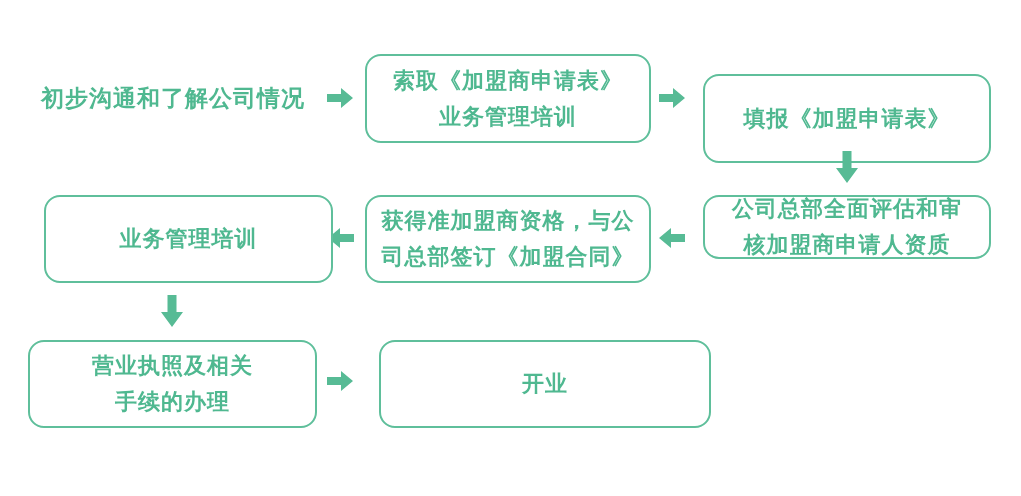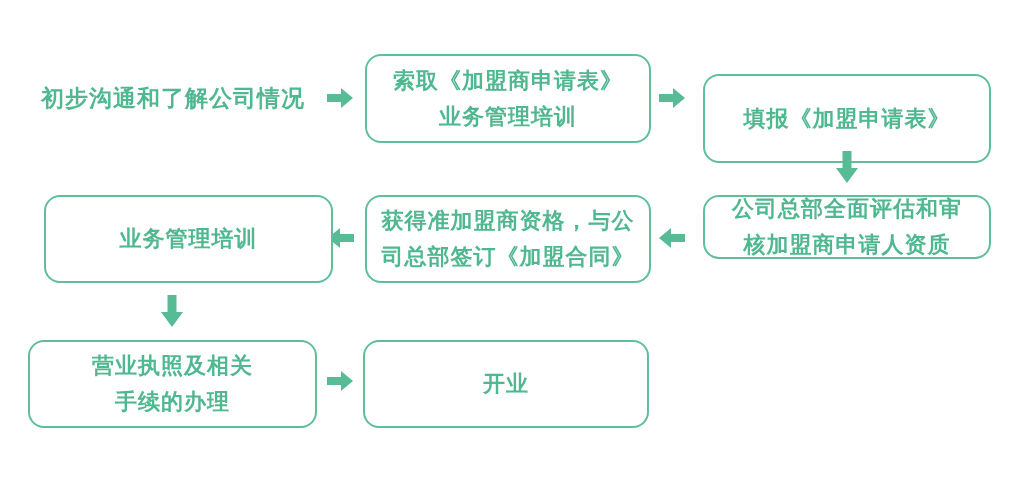--- a/index.html
+++ b/index.html
@@ -43,21 +43,21 @@
   .arrow{position:absolute;display:block;}
   .arrow polygon{fill:var(--accent);}
   
   .p-step1{left:28px;  top:85px;  width:290px;}
   .p-box2{left:365px; top:54px;  width:286px; height:89px;text-align:center;}
   .p-box3{left:703px; top:54px;  width:288px; height:89px;margin-top:20px;}
   .p-box4{left:703px; top:195px; width:288px; height:64px;}
   .p-box5{left:365px; top:195px; width:286px; height:88px;}
   .p-box6{left:44px;  top:195px; width:289px; height:88px;}
   .p-box7{left:28px;  top:340px; width:289px; height:88px;}
-  .p-box8{left:363px; top:340px; width:286px; height:88px;}
+  .p-box8{left:379px; top:340px; width:332px; height:88px;}
   .p-a1{left:327px; top:88px;}
   .p-a2{left:659px; top:88px;}
   .p-a3{left:836px; top:151px;}
   .p-a4{left:659px; top:228px;}
   .p-a5{left:328px; top:228px;}
   .p-a6{left:161px; top:295px;}
   .p-a7{left:327px; top:371px;}
 </style>
 </head>
 <body>

